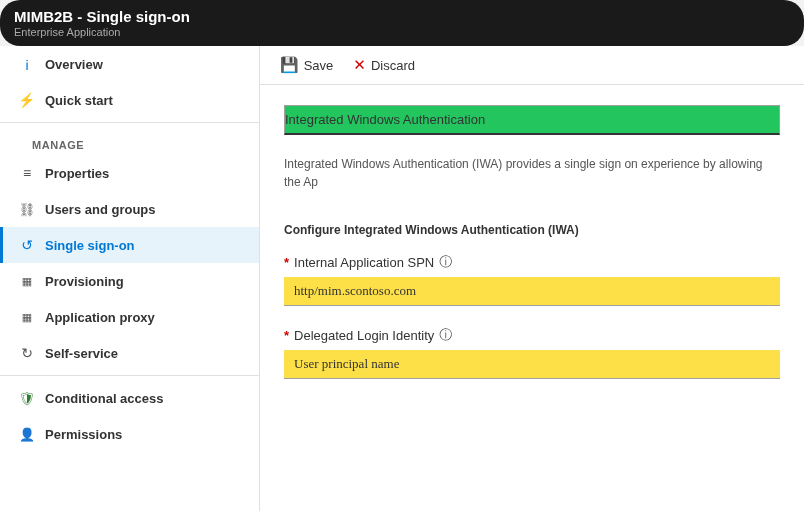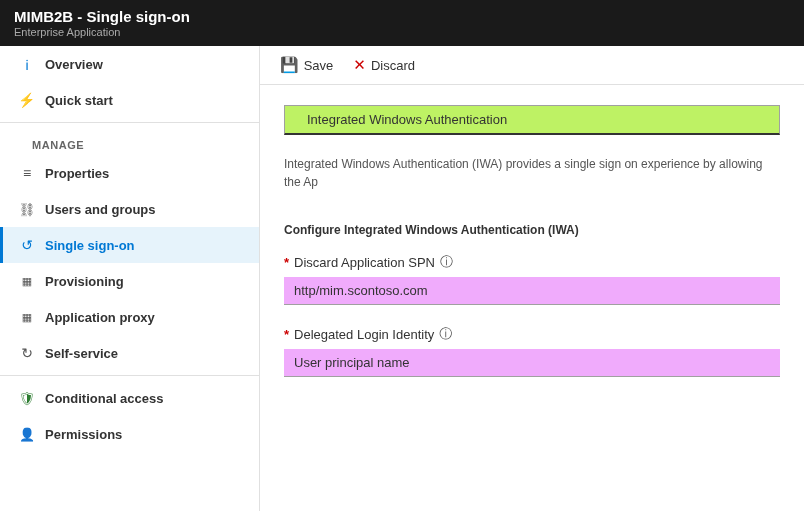--- a/index.html
+++ b/index.html
@@ -4,20 +4,21 @@
   <style>
     * { box-sizing: border-box; margin: 0; padding: 0; }
     body { font-family: 'Segoe UI', Arial, sans-serif; font-size: 13px; background: #f2f2f2; display: flex; flex-direction: column; height: 511px; width: 804px; overflow: hidden; }
 
     
     .topbar {
       background: #1a1a1a;
       color: #fff;
       padding: 8px 14px;
       flex-shrink: 0;
+      border-radius: 20px;
     }
     .topbar-title {
       font-size: 15px;
       font-weight: 600;
       color: #fff;
     }
     .topbar-subtitle {
       font-size: 11px;
       color: #aaa;
       margin-top: 1px;
@@ -124,25 +125,25 @@
       margin-bottom: 4px;
     }
 
     .form-select-wrapper {
       position: relative;
       margin-bottom: 12px;
     }
 
     .form-select {
       width: 100%;
-      padding: 6px 22px;
+      padding: 6px 0;
       border: 1px solid #a0a0a0;
       border-bottom: 2px solid #333;
       font-size: 13px;
-      background: #bef264;
+      background: #22c55e;
       appearance: none;
       cursor: pointer;
       color: #333;
       outline: none;
     }
 
     .form-description {
       font-size: 12px;
       color: #555;
       margin-bottom: 32px;
@@ -180,22 +181,23 @@
       cursor: help;
     }
 
     .field-input {
       width: 100%;
       padding: 6px 10px;
       border: none;
       border-bottom: 1px solid #a0a0a0;
       font-size: 13px;
       color: #333;
-      background: #f0abfc;
+      background: #fde047;
       outline: none;
+      font-family: Liberation Serif, serif;
     }
 
     
     .icon-overview { color: #0078d4; font-size: 14px; }
 
     .divider {
       border: none;
       border-top: 1px solid #e0e0e0;
       margin: 4px 0;
     }
@@ -285,21 +287,21 @@
         </div>
       </div>
 
       <div class="form-description">Integrated Windows Authentication (IWA) provides a single sign on experience by allowing the Ap</div>
 
       <div class="section-title">Configure Integrated Windows Authentication (IWA)</div>
 
       <div class="field-group">
         <div class="field-label">
           <span class="required">*</span>
-          <span>Discard Application SPN</span>
+          <span>Internal Application SPN</span>
           <span class="info-icon" title="More information">ⓘ</span>
         </div>
         <input class="field-input" type="text" value="http/mim.scontoso.com" style="">
       </div>
 
       <div class="field-group">
         <div class="field-label">
           <span class="required">*</span>
           <span>Delegated Login Identity</span>
           <span class="info-icon" title="More information">ⓘ</span>

